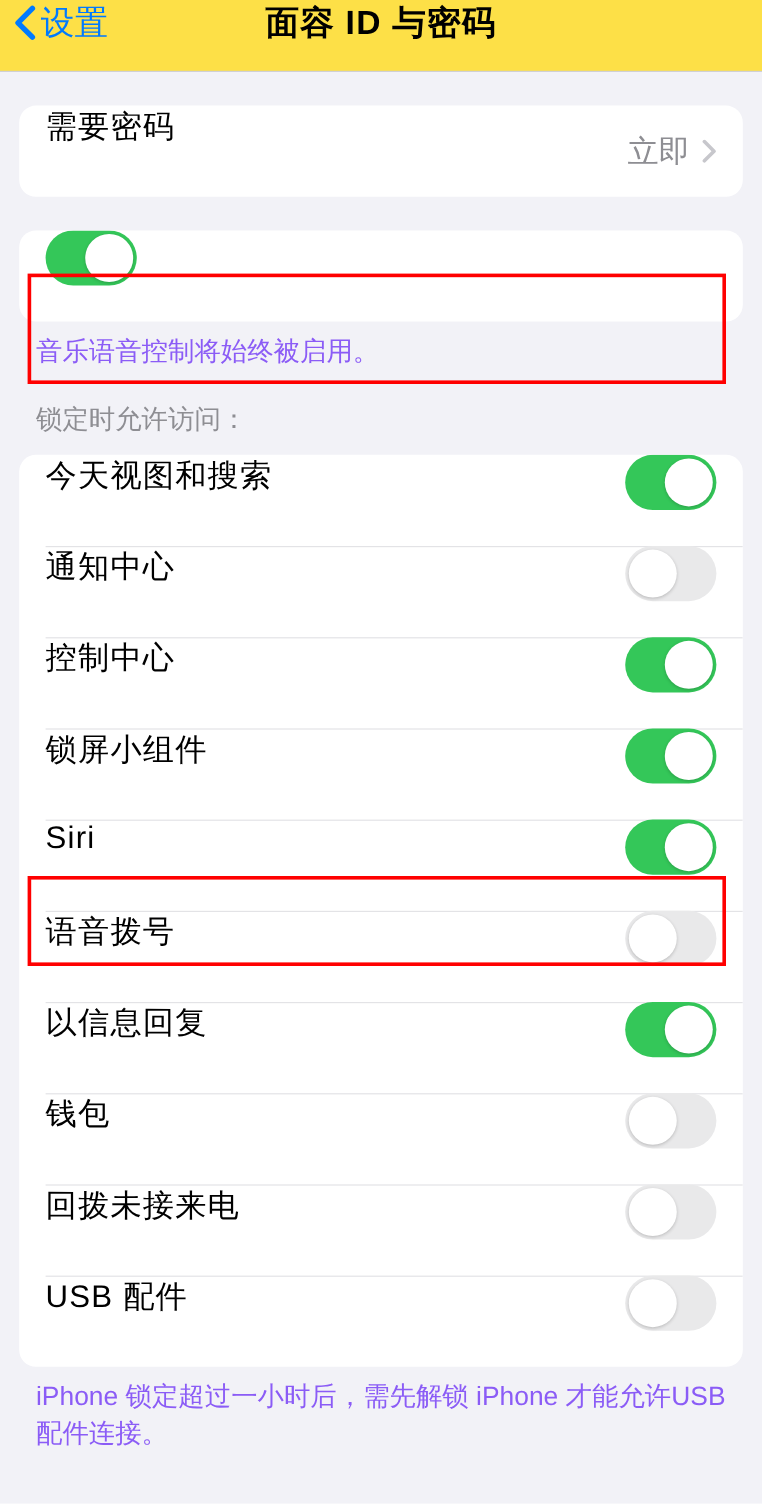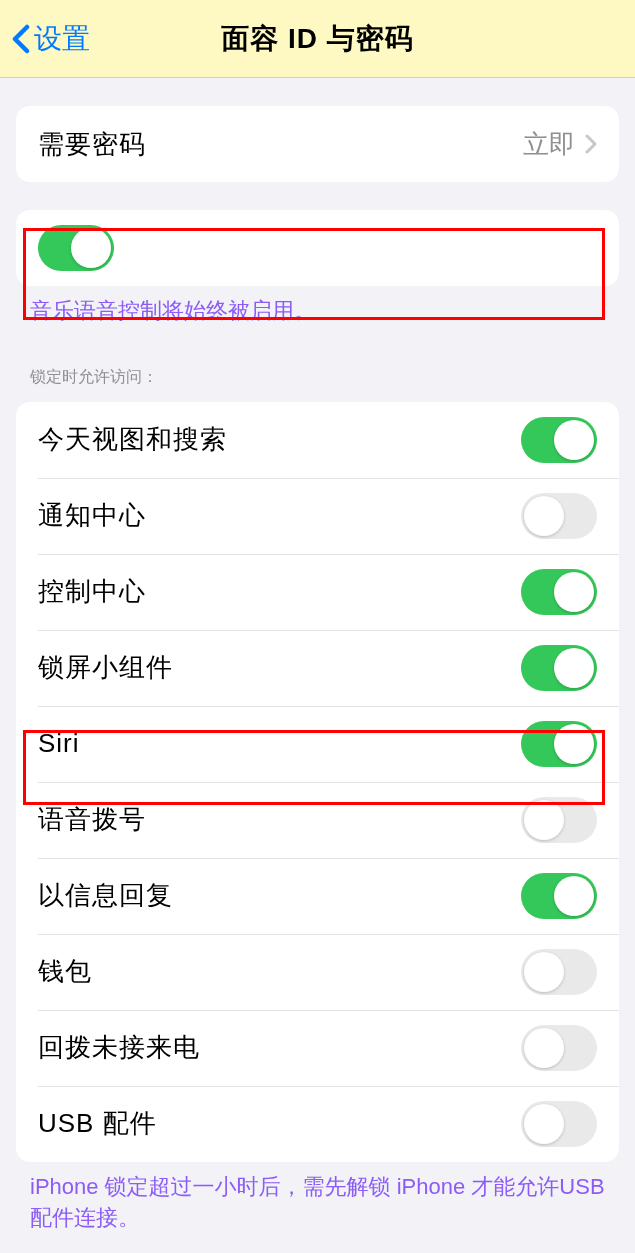--- a/index.html
+++ b/index.html
@@ -9,24 +9,24 @@
       -webkit-font-smoothing: antialiased;
     }
     body {
       width: 635px;
       height: 1253px;
       background: #f2f2f7;
       font-family: -apple-system, "PingFang SC", "Helvetica Neue", sans-serif;
       overflow: hidden;
     }
     .header {
-      height: 78px;
-      background: #fef9c3;
-      display: flex;
-      align-items: center;
+      height: 60px;
+      background: #fde047;
+      display: flex;
+      align-items: flex-start;
       padding: 0 12px;
       position: relative;
       border-bottom: 1px solid #d0d0d4;
     }
     .back-btn {
       display: flex;
       align-items: center;
       gap: 4px;
       color: #007aff;
       font-size: 28px;
@@ -52,21 +52,20 @@
       margin: 28px 16px 0 16px;
       background: #fff;
       border-radius: 14px;
       overflow: hidden;
     }
     .group.tight-top {
       margin-top: 14px;
     }
     .row {
       display: flex;
-      align-items: center;
       justify-content: space-between;
       min-height: 76px;
       padding: 0 22px;
       position: relative;
     }
     .row + .row::before{
       content:"";
       position:absolute;
       top:0;
       left:22px;
@@ -120,22 +119,22 @@
     .toggle.off .knob {
       left: 3px;
     }
     .footer-text {
       margin: 10px 30px 0 30px;
       font-size: 22px;
       color: #8b5cf6;
       line-height: 1.4;
     }
     .section-header {
-      margin: 40px 30px 8px 30px;
-      font-size: 16px;
+      margin: 26px 30px 8px 30px;
+      font-size: 22px;
       color: #8e8e93;
     }
     .highlight-box {
       position: absolute;
       border: 3px solid #ff0000;
       pointer-events: none;
       z-index: 10;
     }
   </style>
 </head>

